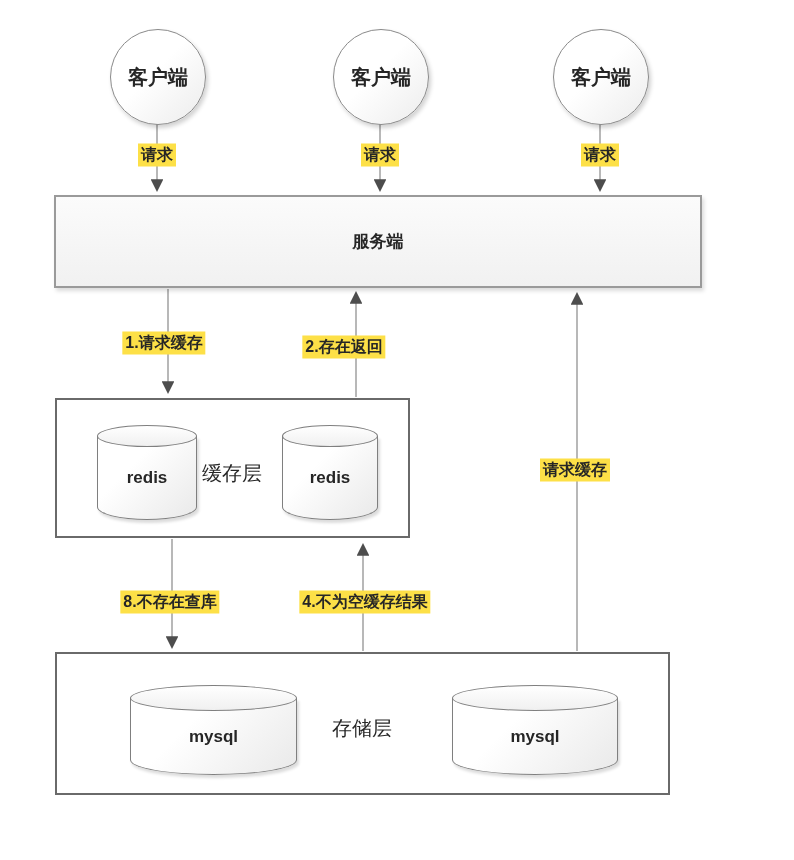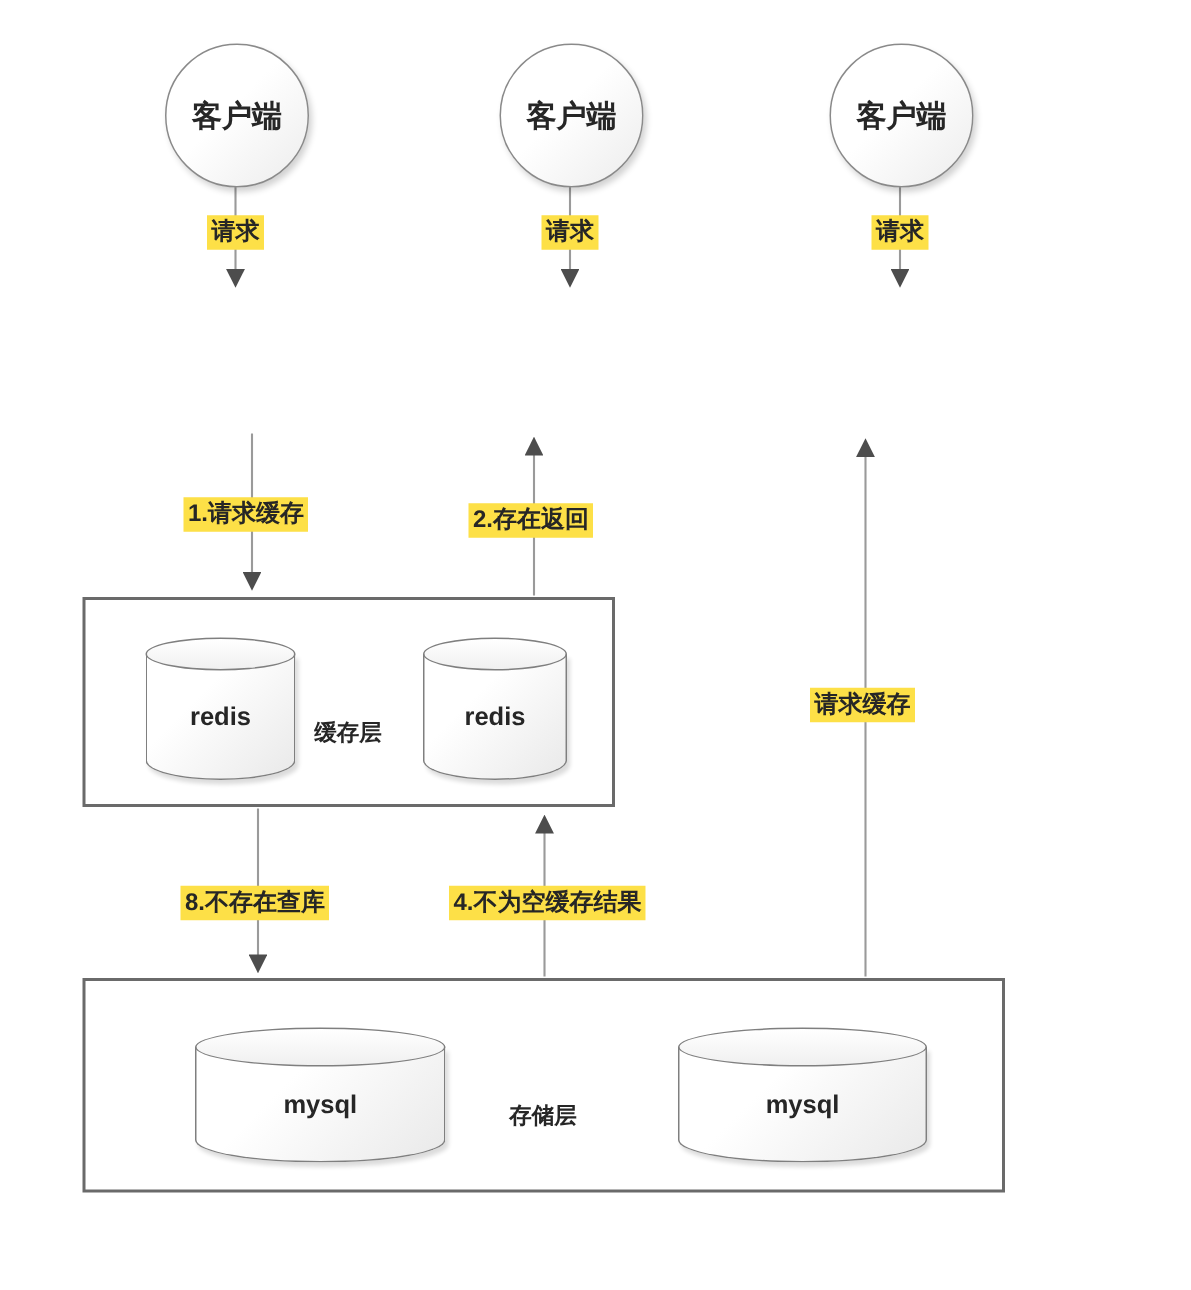--- a/index.html
+++ b/index.html
@@ -61,25 +61,24 @@
     border: 2px solid #6a6a6a;
     background: #ffffff;
     z-index: 2;
     box-sizing: border-box;
   }
   .cache-box { left: 55px; top: 398px; width: 355px; height: 140px; }
   .storage-box { left: 55px; top: 652px; width: 615px; height: 143px; }
   .layer-title {
     position: absolute;
     transform: translate(-50%, -50%);
-    font-size: 15px;
-    font-weight: 700;
+    font-size: 20px;
+    font-weight: 400;
     white-space: nowrap;
     z-index: 4;
-    margin-top: 16px;
   }
   
   .cyl {
     position: absolute;
     z-index: 3;
   }
   .cyl .cyl-body {
     position: absolute;
     left: 0; right: 0;
     top: var(--ry);
@@ -151,23 +150,26 @@
     <span>客户端</span>
   </div>
   <div class="client" style="left:553px">
     <span>客户端</span>
   </div>
 
   <div class="edge-label" style="left:157px; top:155px">请求</div>
   <div class="edge-label" style="left:380px; top:155px">请求</div>
   <div class="edge-label" style="left:600px; top:155px">请求</div>
 
+  <div class="server-box">
+    <span>服务端</span>
+  </div>
 
   <div class="edge-label" style="left:164px; top:343px">1.请求缓存</div>
-  <div class="edge-label" style="left:354px; top:347px">2.存在返回</div>
+  <div class="edge-label" style="left:344px; top:347px">2.存在返回</div>
 
   <div class="layer-box cache-box"></div>
   <div class="cyl" style="--ry:11px; --rybot:13px; left:97px; top:425px; width:100px; height:95px">
     <div class="cyl-body"></div>
     <div class="cyl-top"></div>
     <div class="cyl-label">redis</div>
   </div>
   <div class="layer-title" style="left:232px; top:473px">缓存层</div>
   <div class="cyl" style="--ry:11px; --rybot:13px; left:282px; top:425px; width:96px; height:95px">
     <div class="cyl-body"></div>

